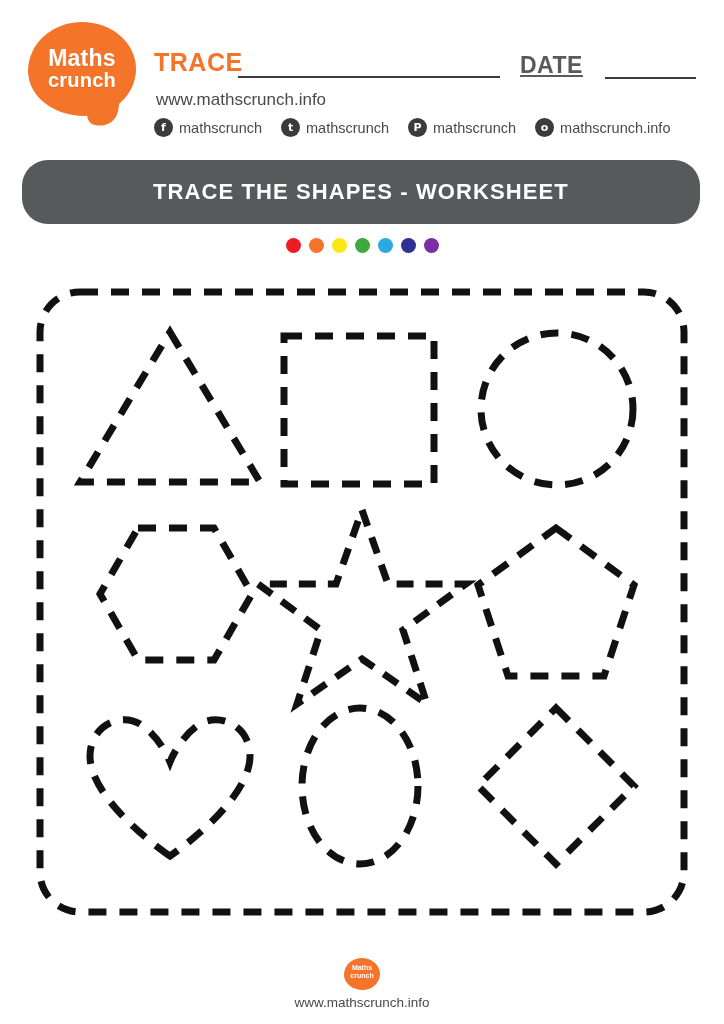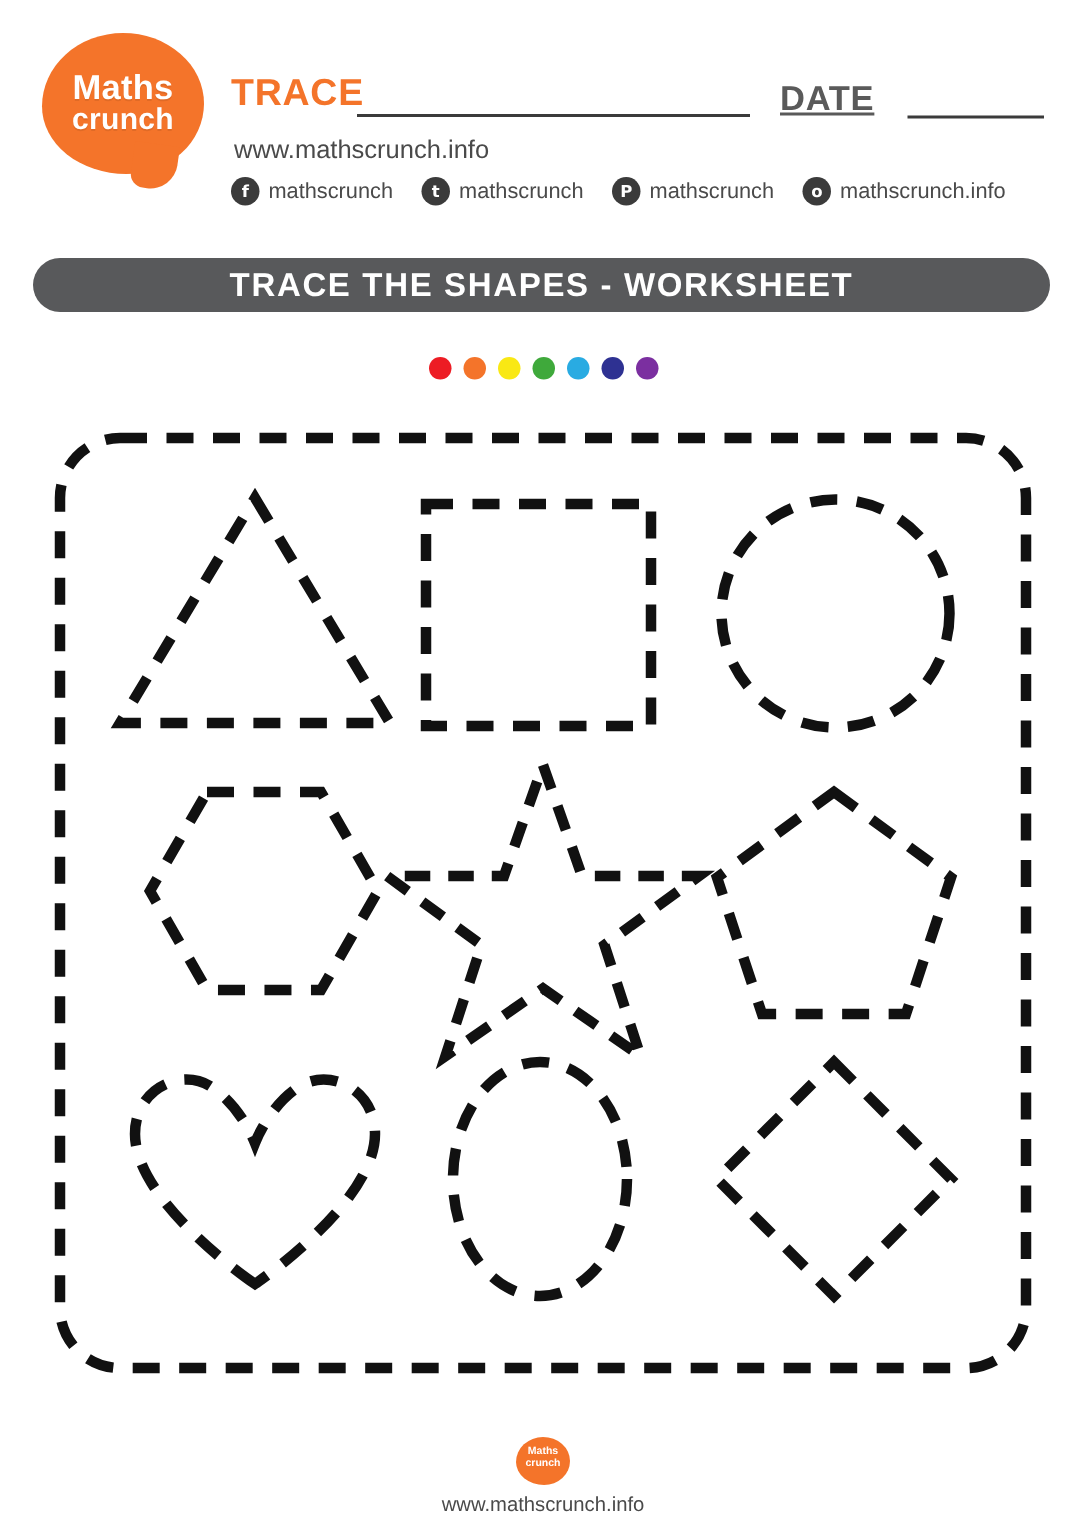--- a/index.html
+++ b/index.html
@@ -135,23 +135,23 @@
     align-items: center;
     justify-content: center;
     font-family: "DejaVu Sans", sans-serif;
     flex: 0 0 auto;
   }
 
   
   .title-bar {
     position: absolute;
     left: 22px;
-    top: 172px;
+    top: 160px;
     width: 678px;
-    height: 36px;
+    height: 64px;
     background: #58595B;
     border-radius: 26px;
     display: flex;
     align-items: center;
     justify-content: center;
   }
   .title-bar span {
     color: #ffffff;
     font-size: 22px;
     font-weight: bold;

